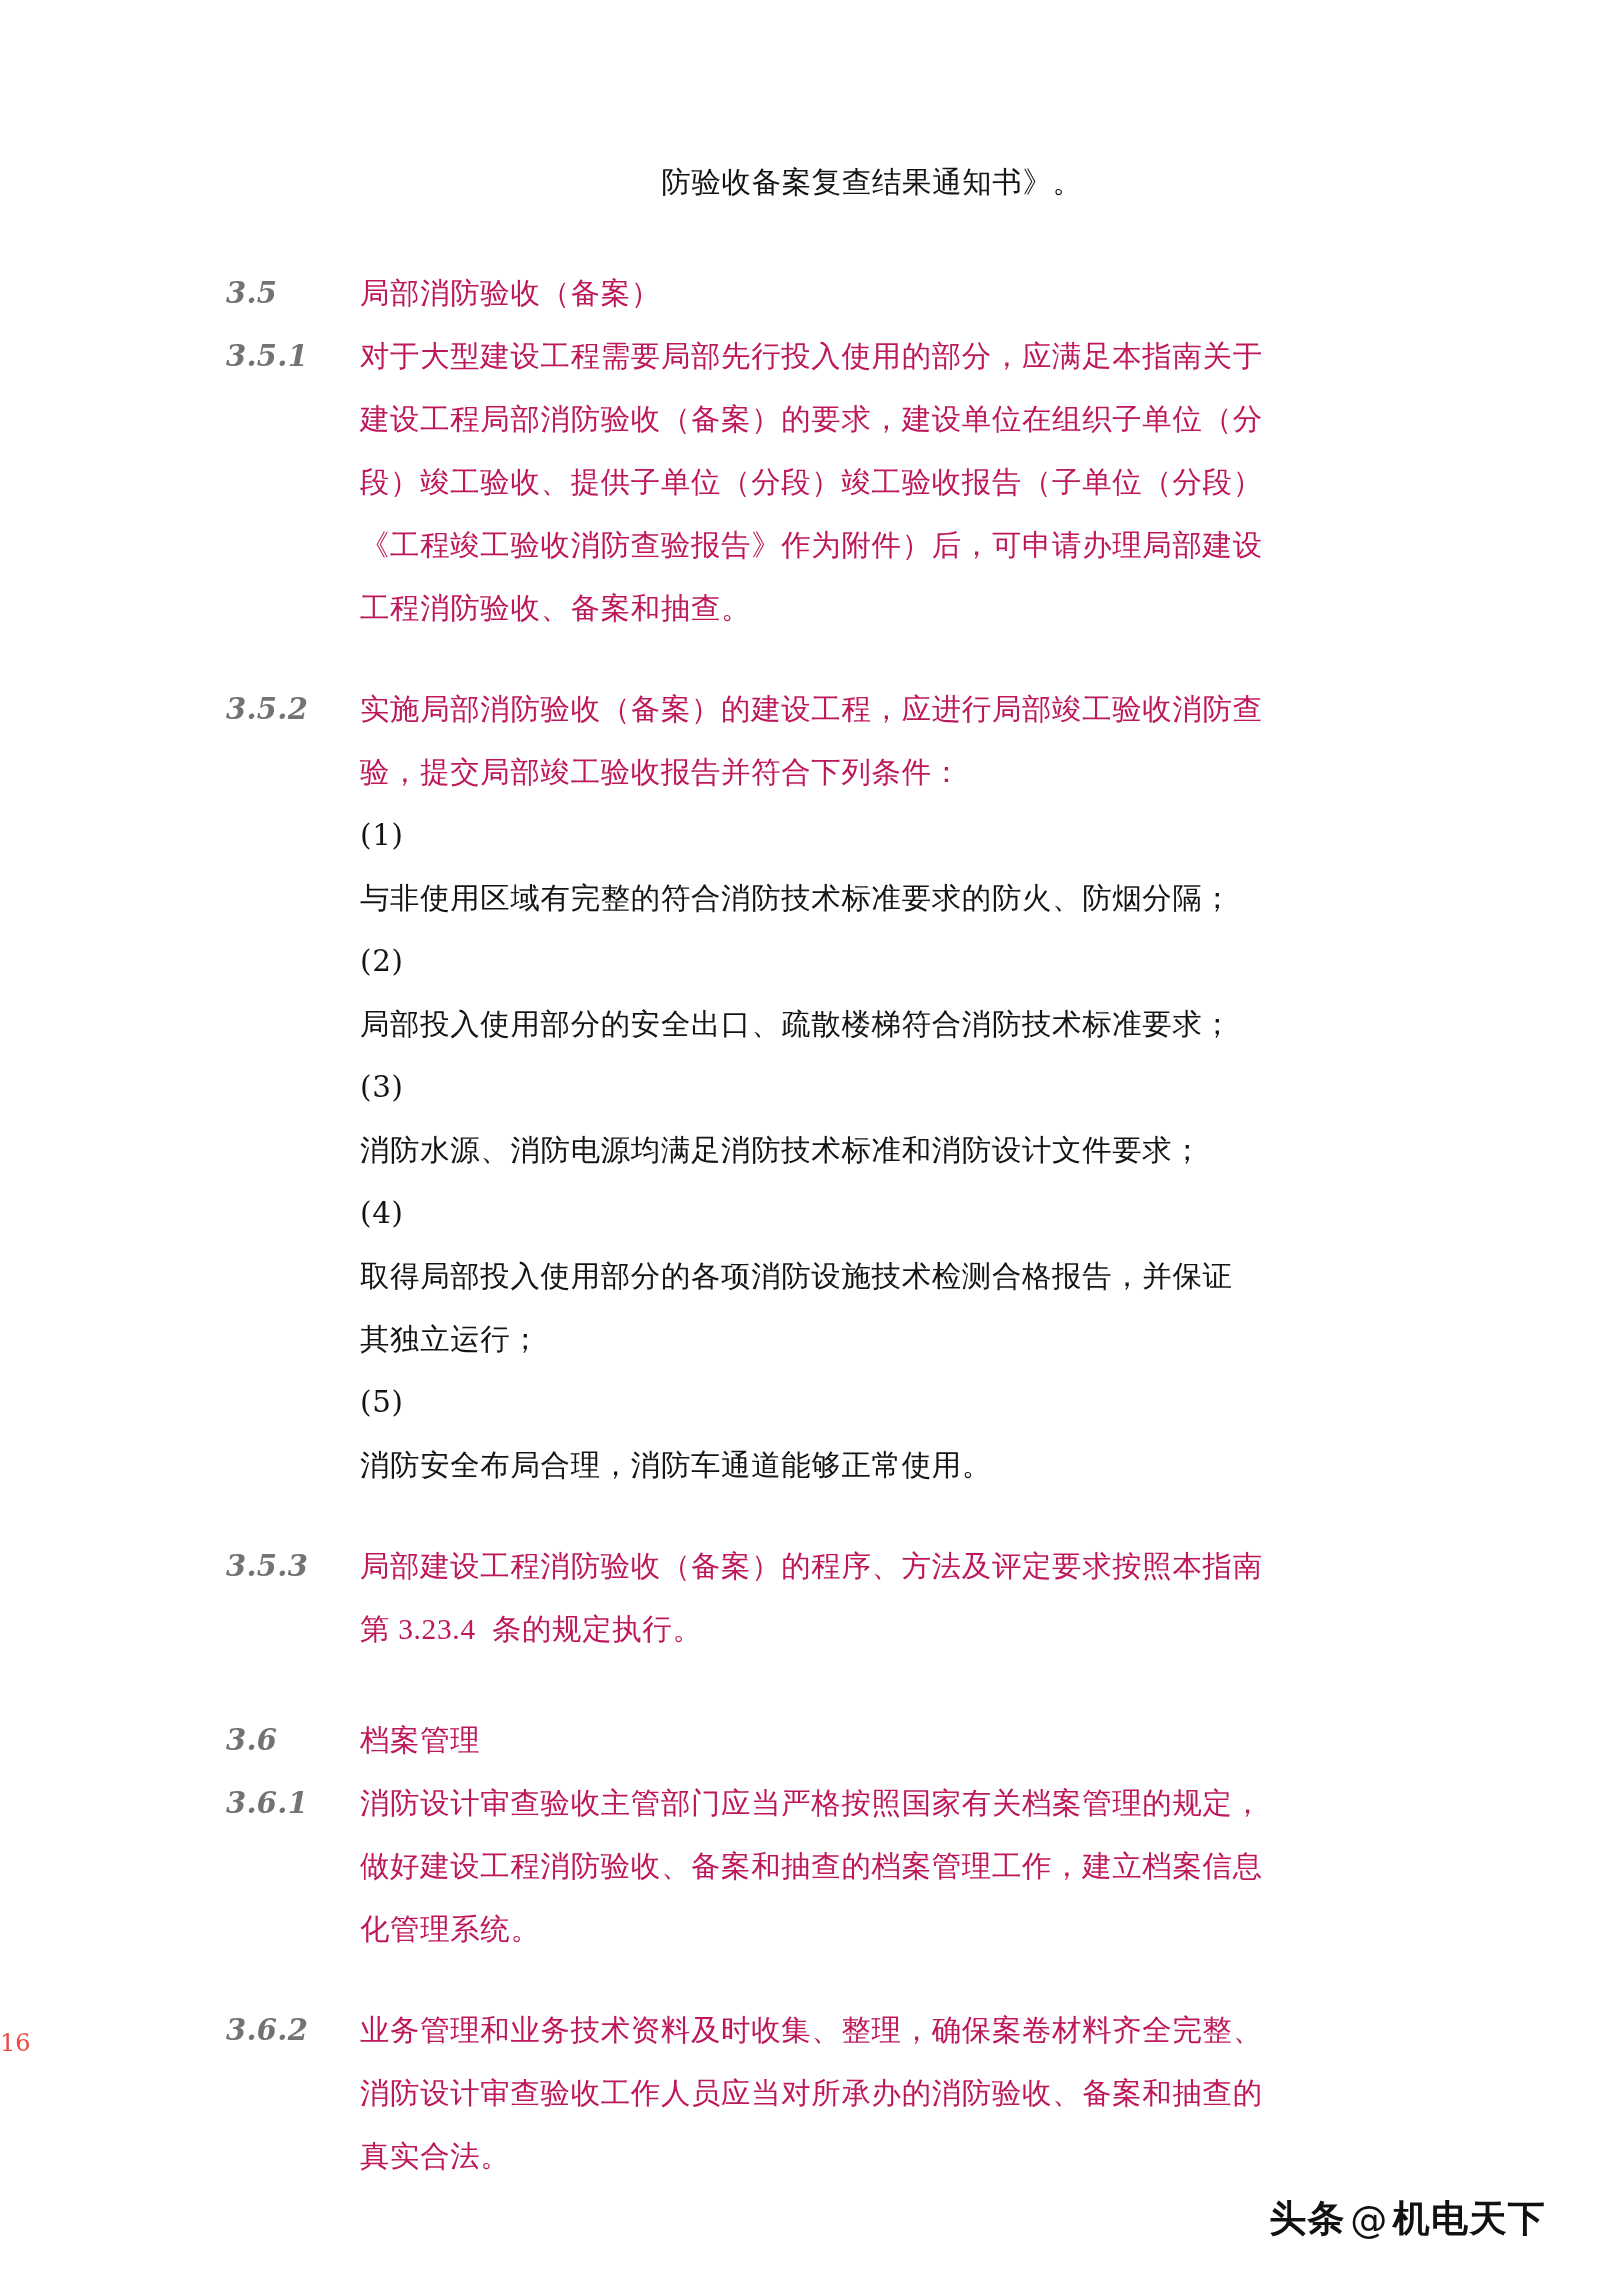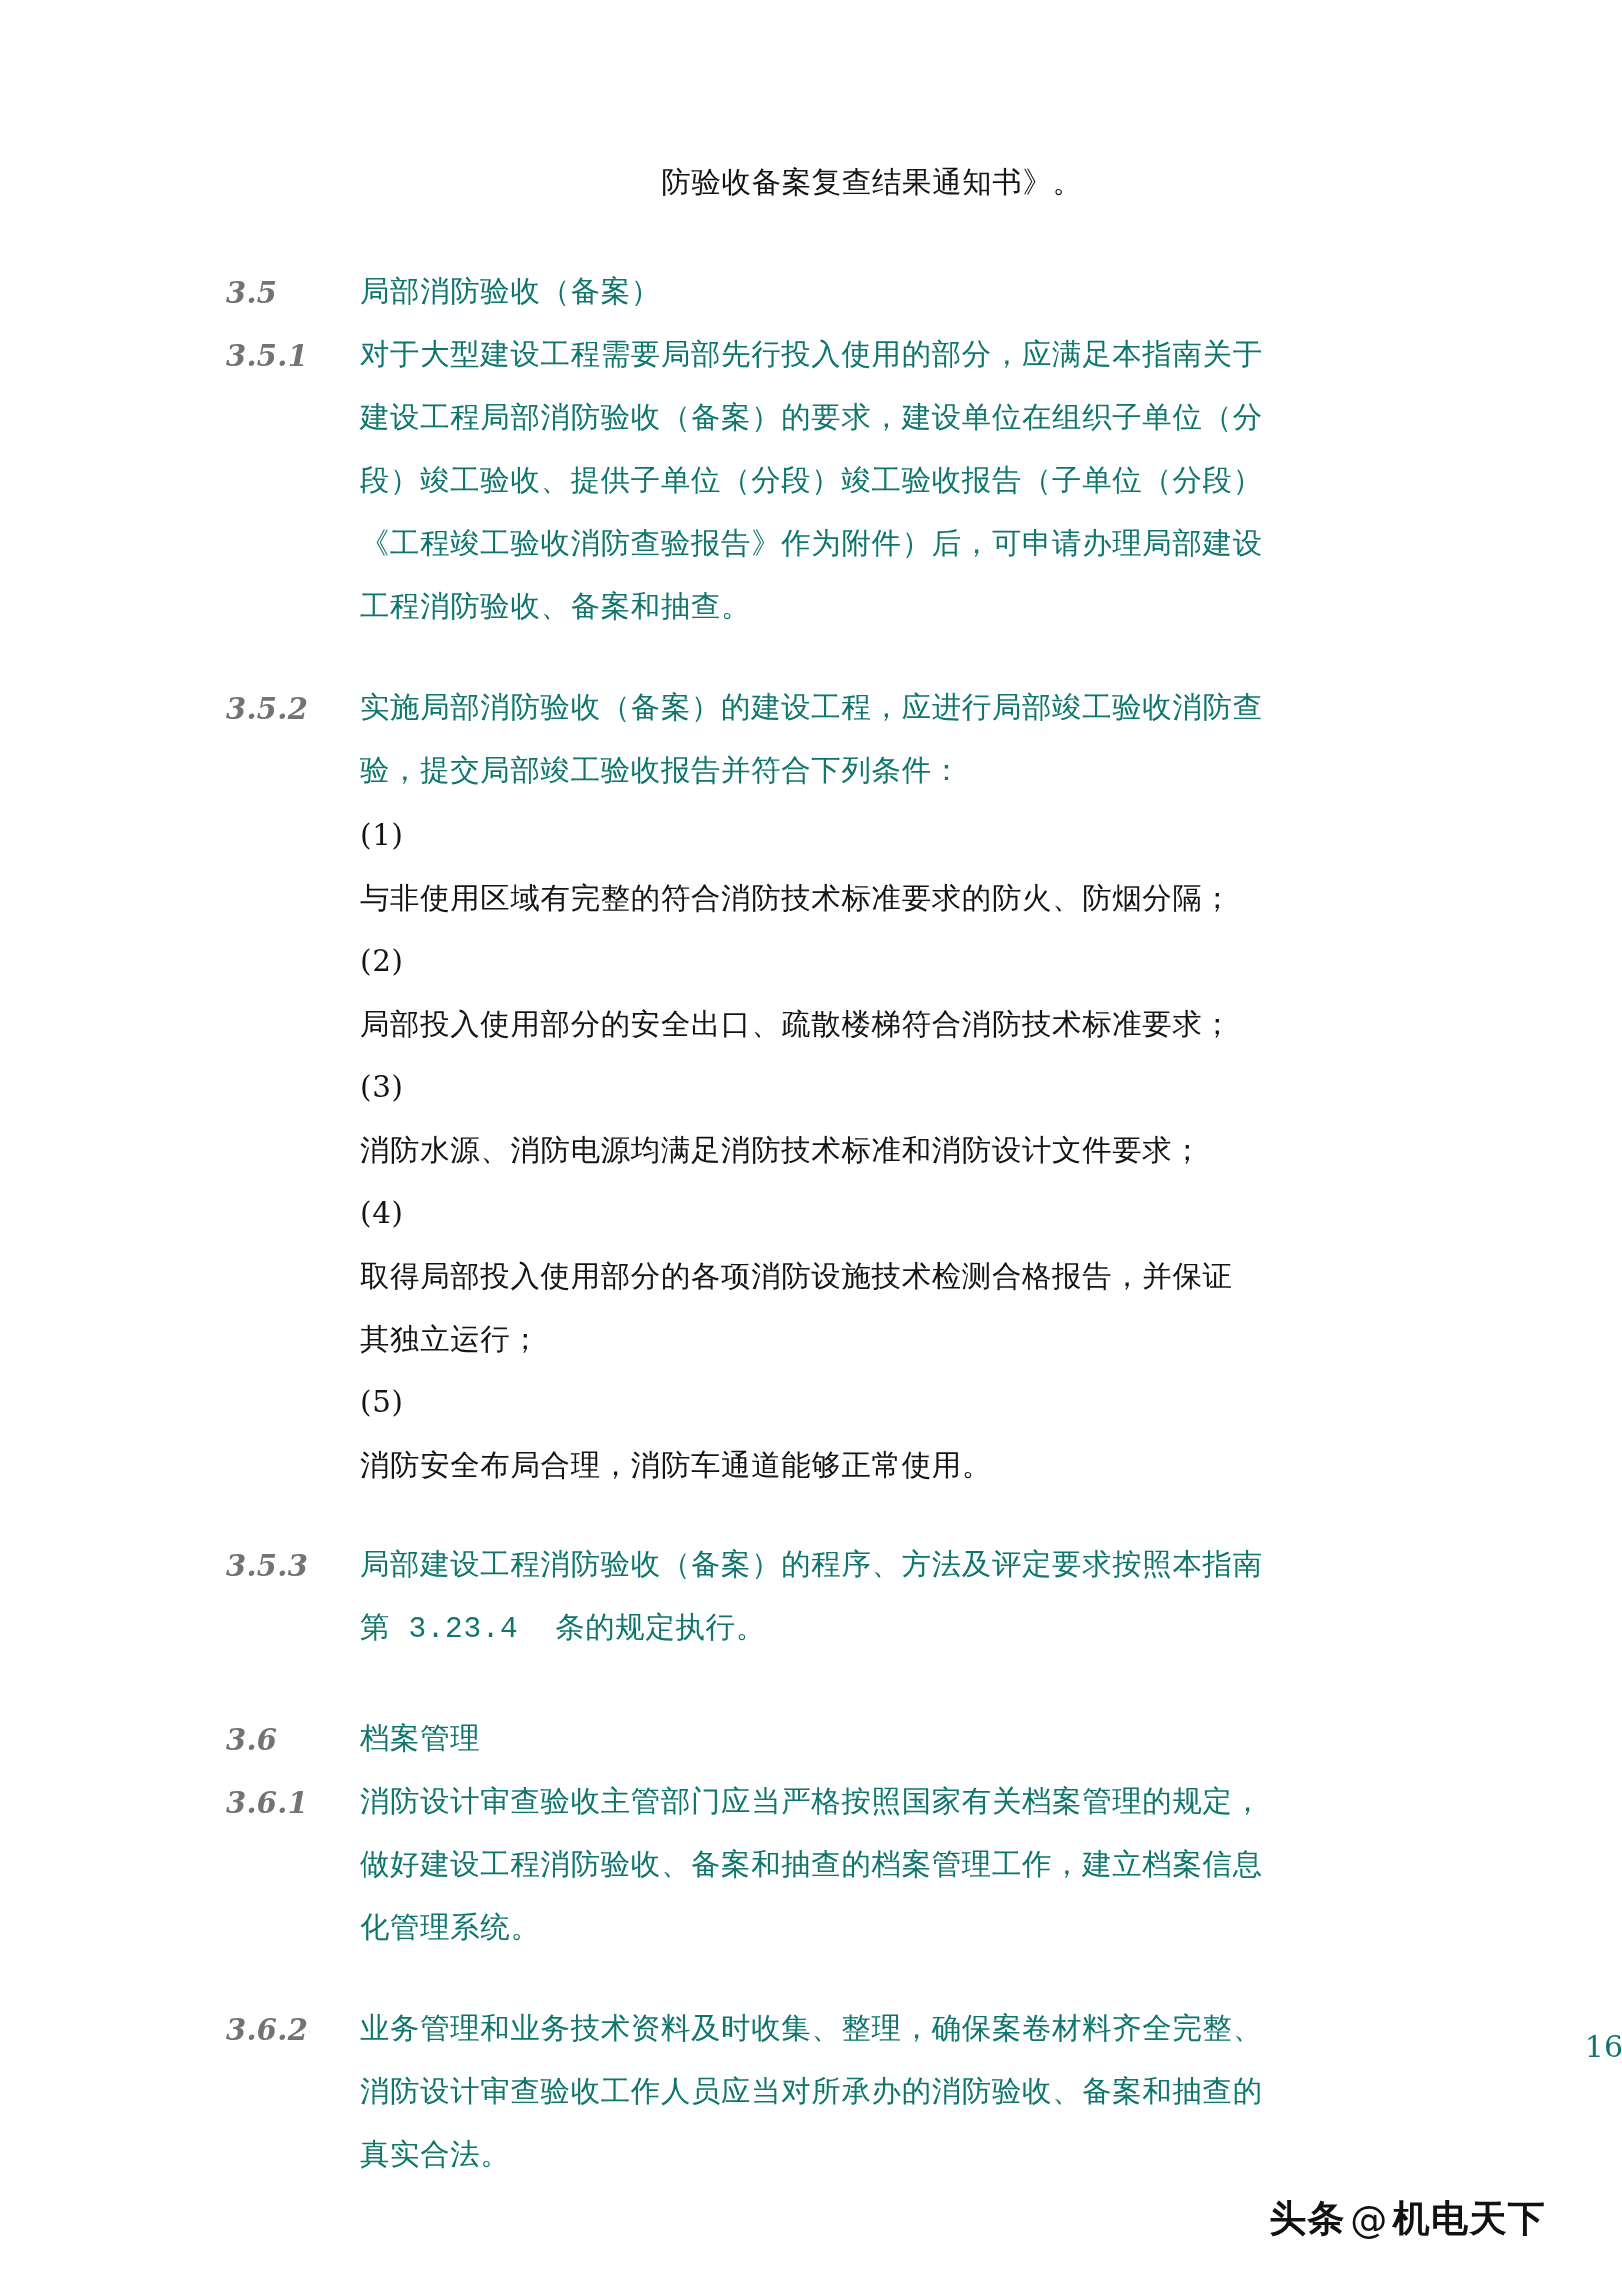--- a/index.html
+++ b/index.html
@@ -54,25 +54,25 @@
     font-family: "DejaVu Serif", "Liberation Serif", serif;
     font-weight: bold;
     font-style: italic;
     font-size: 29px;
     line-height: 63px;
     color: #737373;
     letter-spacing: 0.3px;
   }
   .clause-body {
     padding-left: 134px;
-    font-family: Liberation Mono, monospace;
+    font-family: Liberation Serif, serif;
     font-size: 29.4px;
     line-height: 63px;
     letter-spacing: 0.7px;
-    color: #0f766e;
+    color: #be185d;
     margin: 0;
   }
   .clause-body .ln {
     display: block;
     white-space: pre;
   }
 
   
   .heading .clause-body {
     line-height: 63px;
@@ -107,24 +107,24 @@
     display: block;
     white-space: pre;
   }
 
   
   .page-number {
     position: absolute;
     left: 0;
     right: 0;
     top: 2029px;
-    text-align: right;
-    font-family: "DejaVu Serif", "Liberation Serif", serif;
-    font-size: 30px;
-    color: #0f766e;
+    text-align: left;
+    font-family: "DejaVu Serif", "Liberation Serif", serif;
+    font-size: 24px;
+    color: #ef4444;
   }
 
   
   .watermark {
     position: absolute;
     right: 77px;
     bottom: 51px;
     display: flex;
     align-items: center;
     gap: 3px;

